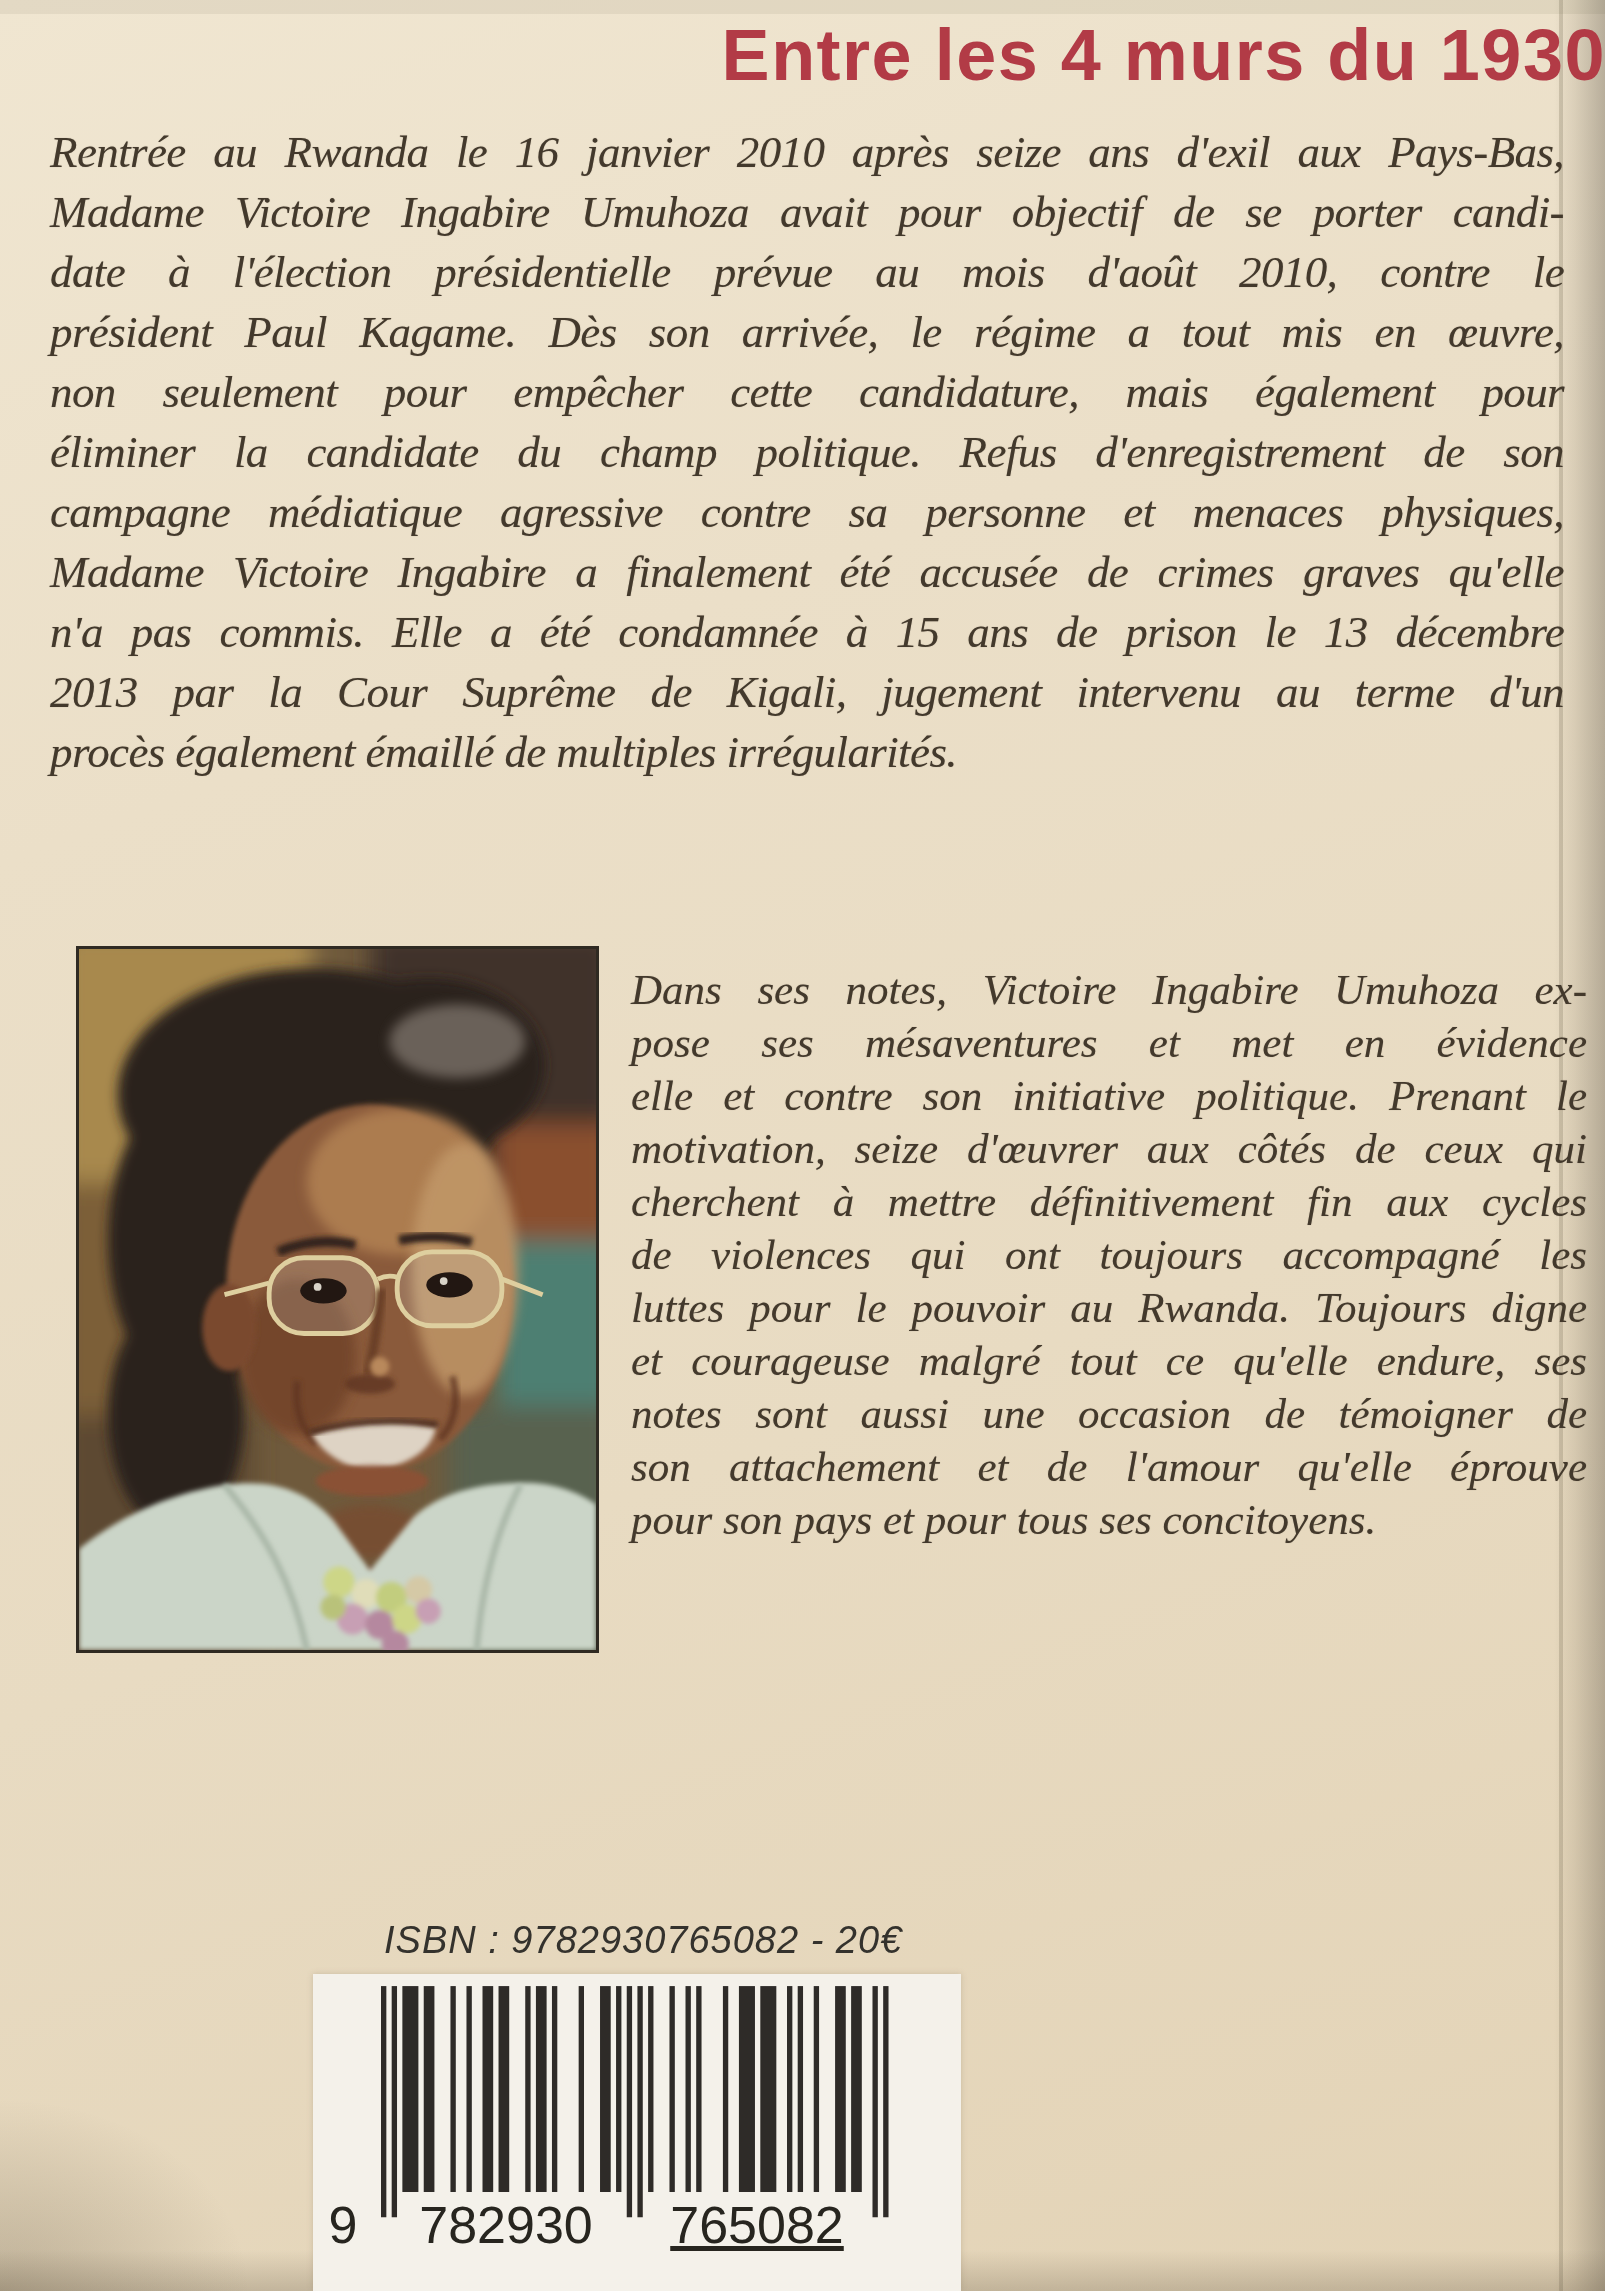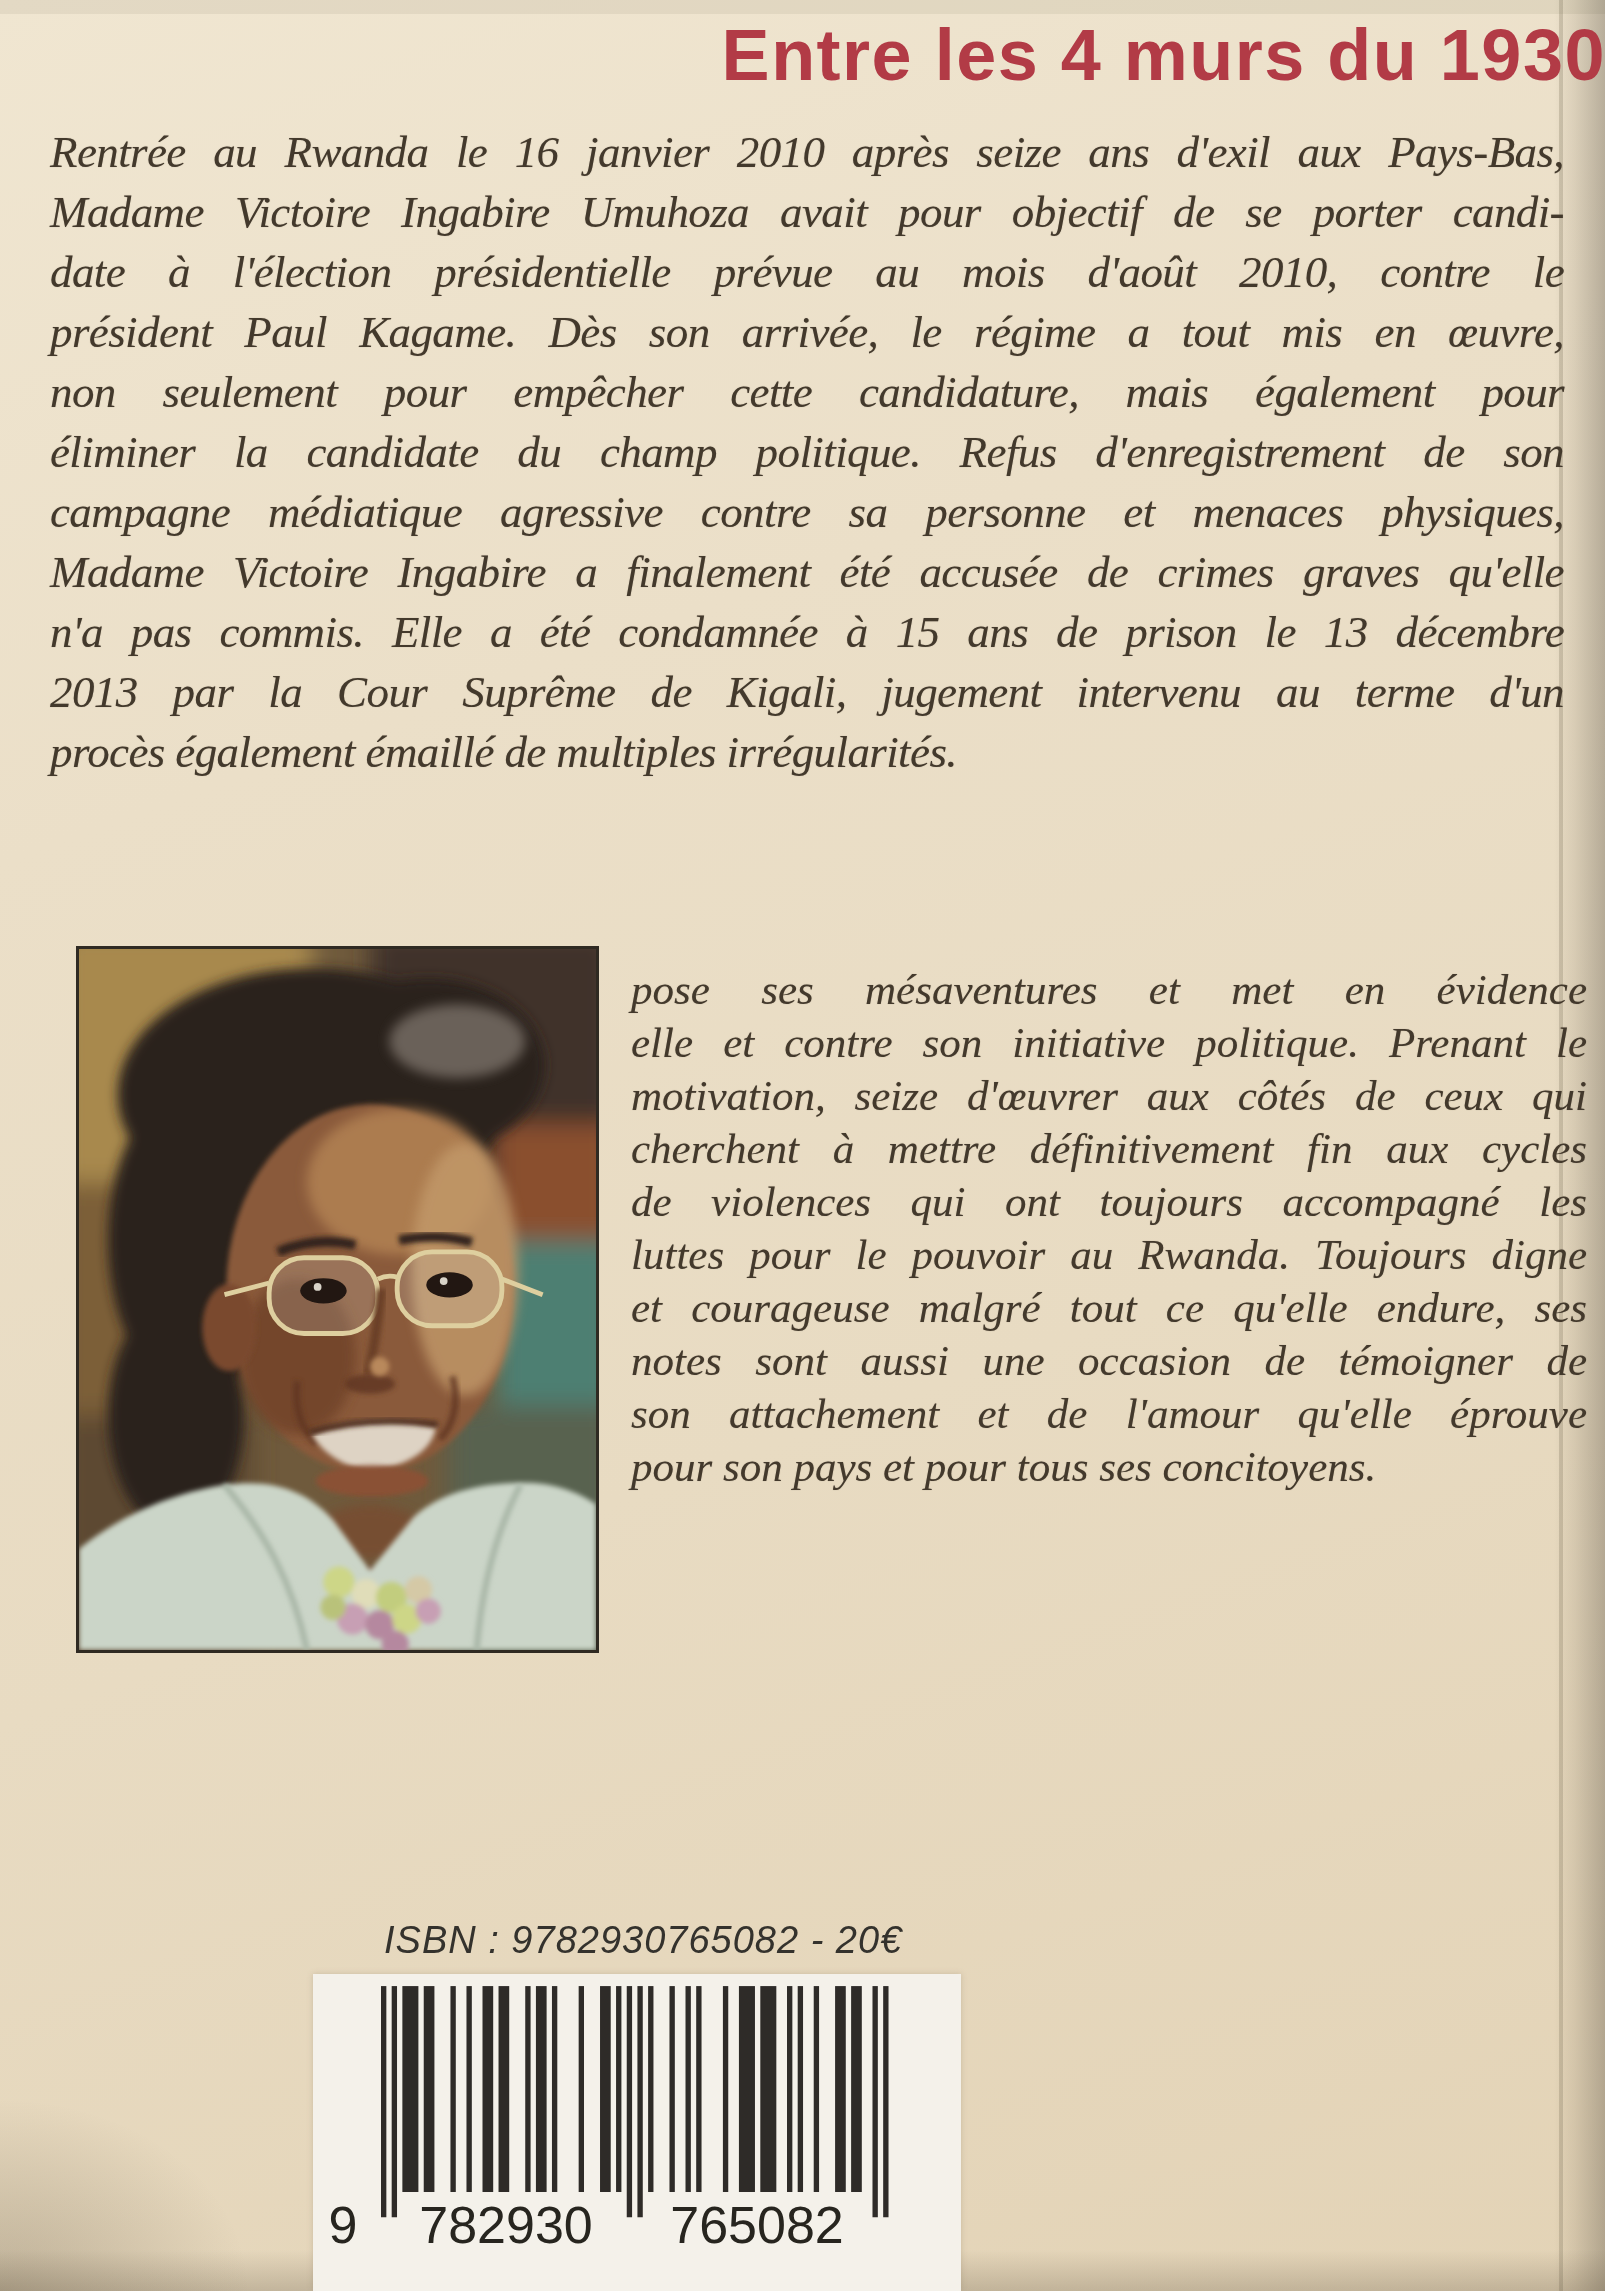--- a/index.html
+++ b/index.html
@@ -55,21 +55,21 @@
     position:absolute;left:313px;top:1974px;width:648px;height:317px;
     background:var(--label,#f4f1ea);box-shadow:0 0 5.8px rgba(120,105,80,0.25);
   }
   .bars{position:absolute;left:68px;top:11.6px;}
   .bdigits span{
     position:absolute;top:221px;font-family:"Liberation Sans",sans-serif;
     font-size:52px;color:#27251f;white-space:nowrap;
   }
   #bd0{left:15.5px;}
   #bd1{left:193px;transform:translateX(-50%);}
-  #bd2{left:444px;transform:translateX(-50%);}
+  #bd2{left:444px;transform:translateX(-50%);text-decoration:underline;}
 </style>
 </head>
 <body>
 
 <div class="cover" style="--title-red: #b23b46; --ink: #43392c; --label: #f4f1ea;">
 
   <div class="edge edge-top"></div>
   <div class="edge edge-right"></div>
   <div class="edge edge-line"></div>
   <div class="edge edge-bottom"></div>
@@ -183,20 +183,21 @@
         <circle cx="310" cy="696" r="15" fill="#b5889f"></circle>
         <circle cx="338" cy="690" r="15" fill="#cdd687"></circle>
         <circle cx="262" cy="678" r="13" fill="#b9c27a"></circle>
         <circle cx="360" cy="682" r="13" fill="#c79fb4"></circle>
         <circle cx="326" cy="716" r="14" fill="#b5889f"></circle>
       </g>
     </svg>
   </div>
 
   <div class="notes">
+      <div class="tline">Dans ses notes, Victoire Ingabire Umuhoza ex-</div>
       <div class="tline">pose ses mésaventures et met en évidence</div>
       <div class="tline">elle et contre son initiative politique. Prenant le</div>
       <div class="tline">motivation, seize d'œuvrer aux côtés de ceux qui</div>
       <div class="tline">cherchent à mettre définitivement fin aux cycles</div>
       <div class="tline">de violences qui ont toujours accompagné les</div>
       <div class="tline">luttes pour le pouvoir au Rwanda. Toujours digne</div>
       <div class="tline">et courageuse malgré tout ce qu'elle endure, ses</div>
       <div class="tline">notes sont aussi une occasion de témoigner de</div>
       <div class="tline">son attachement et de l'amour qu'elle éprouve</div>
       <div class="tline last">pour son pays et pour tous ses concitoyens.</div>

